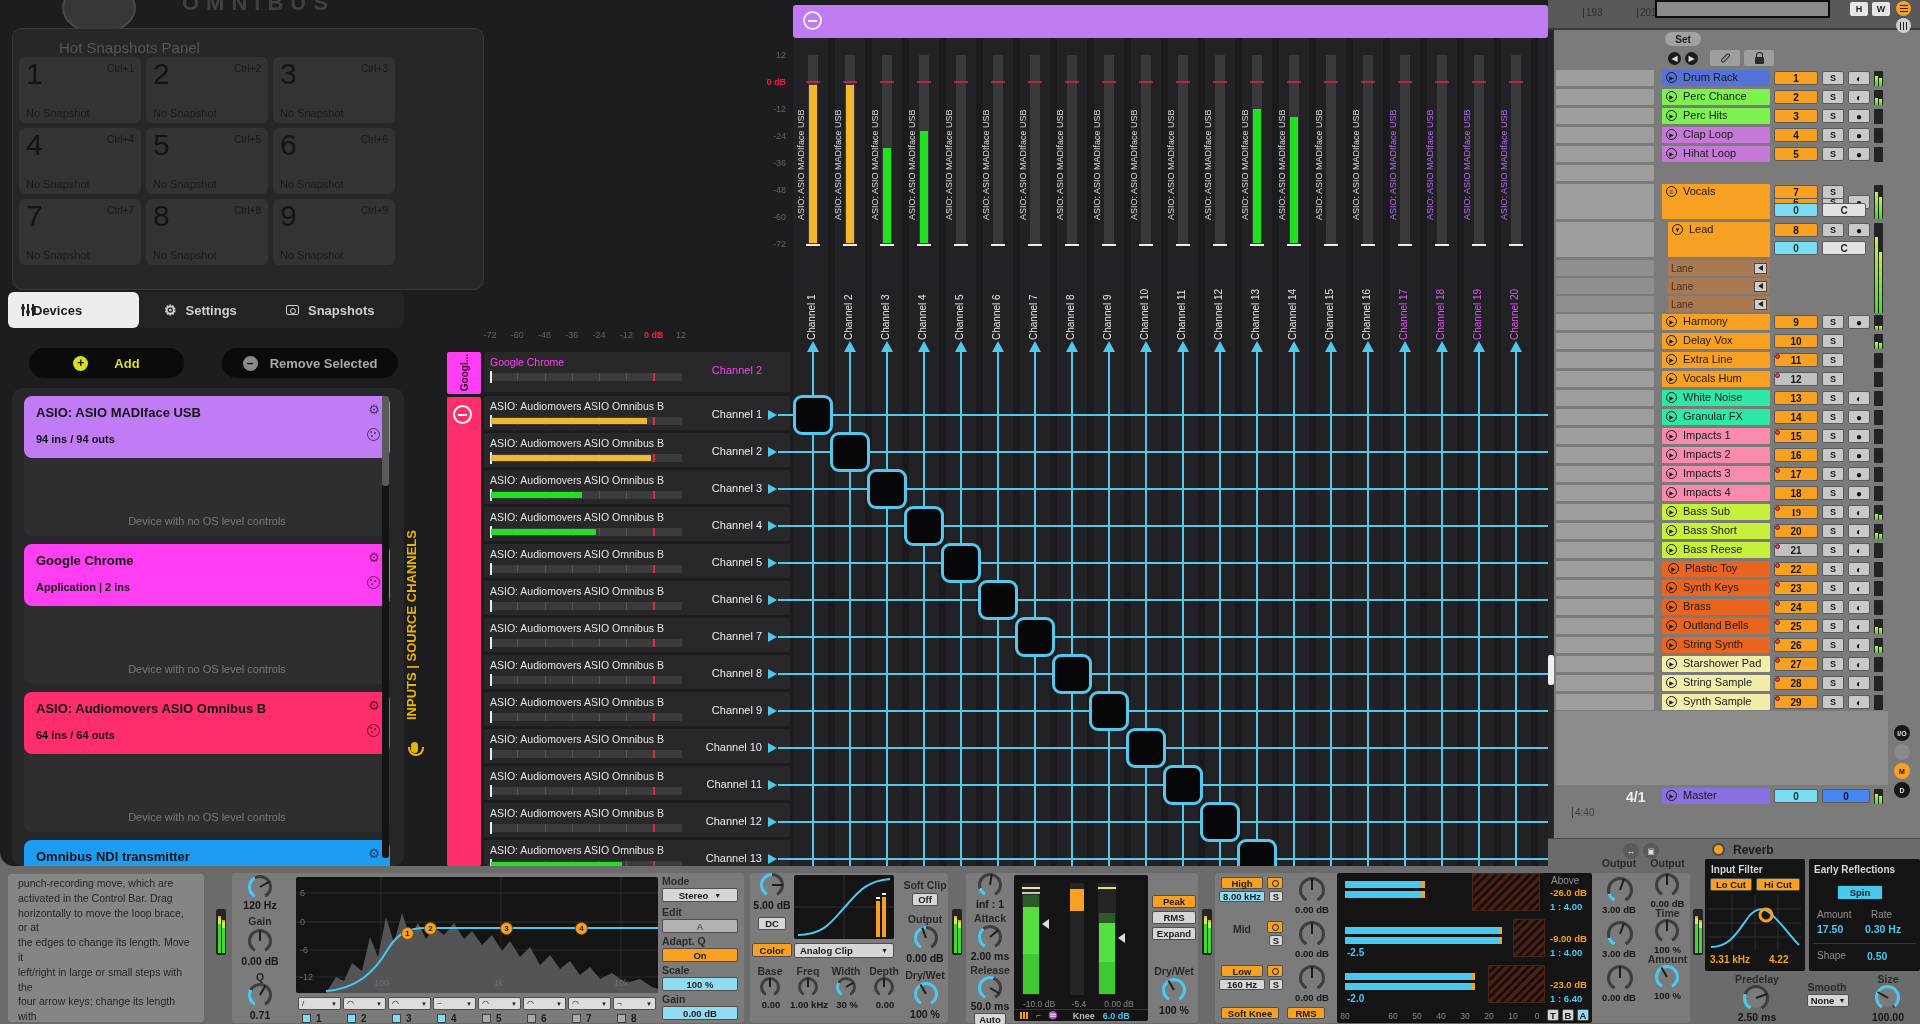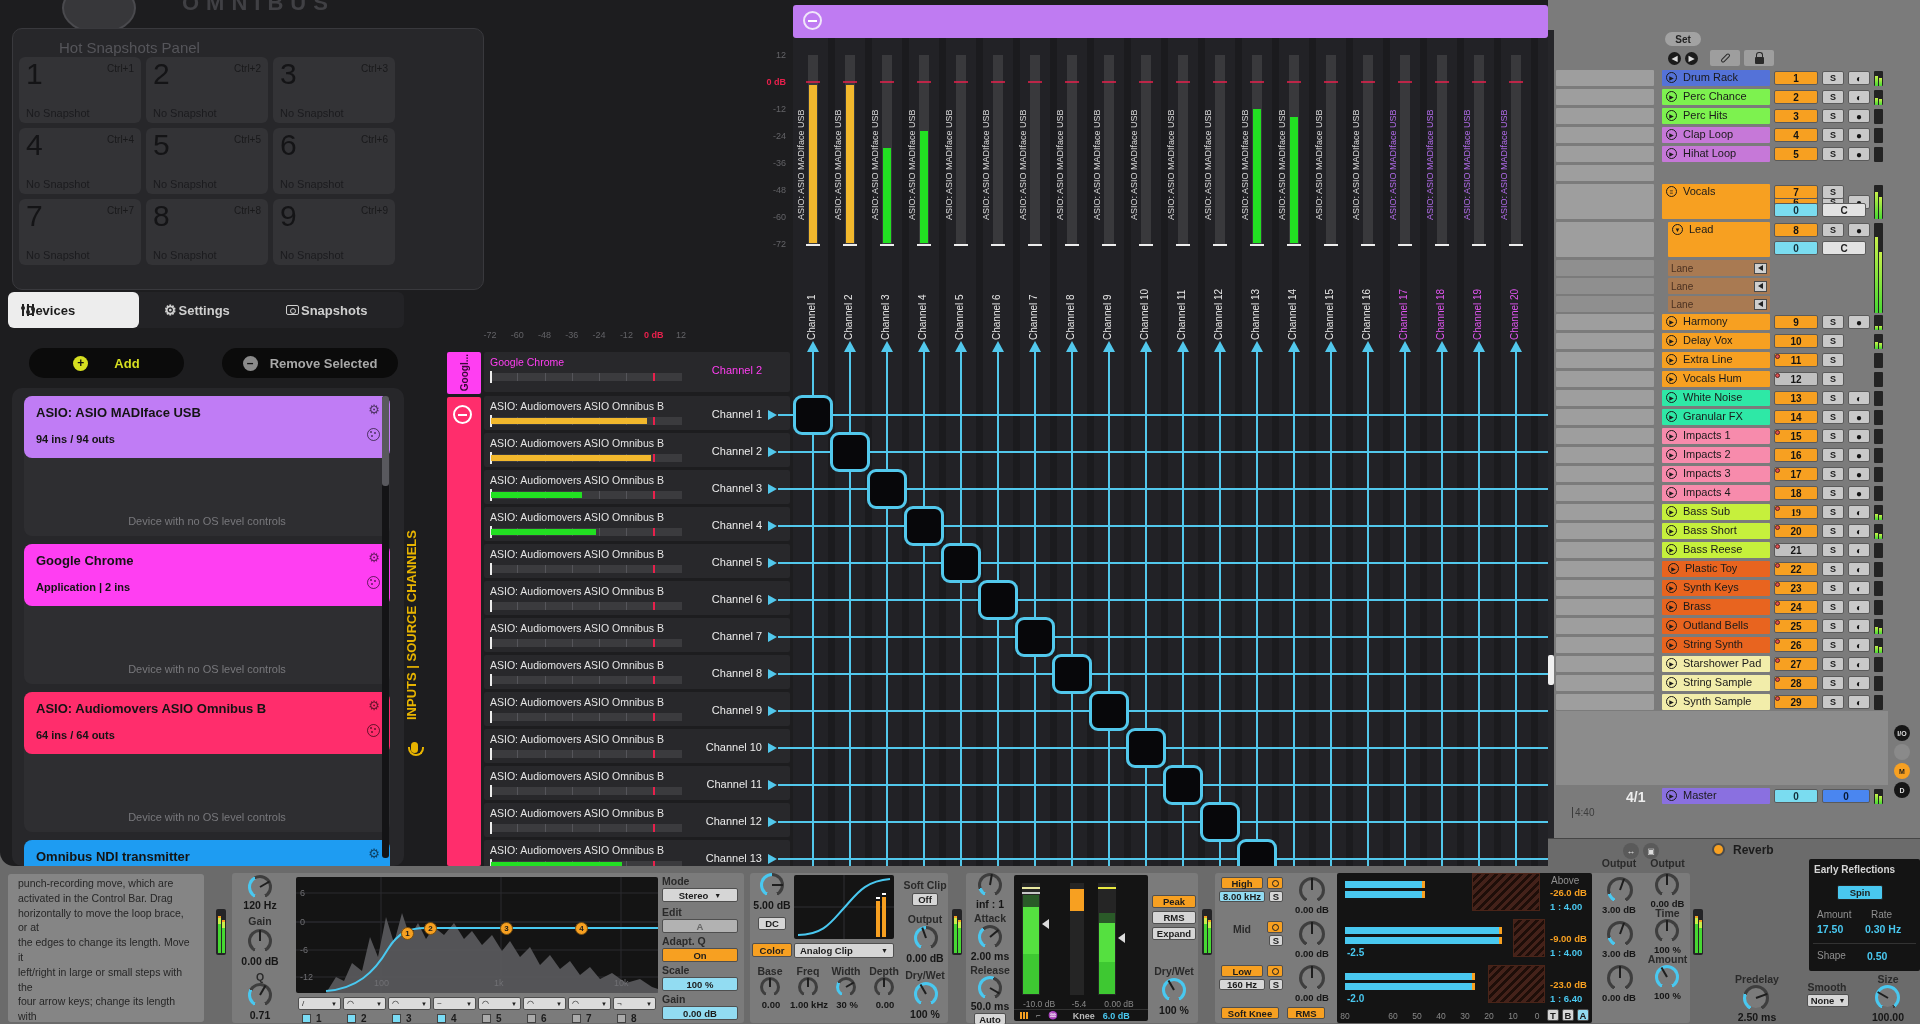--- a/index.html
+++ b/index.html
@@ -90,21 +90,21 @@
   #logo{position:absolute;left:62px;top:-18px;width:74px;height:52px;border-radius:50%;background:#37373a;border:2px solid #4a4a4e;}
   #omni-title{position:absolute;left:182px;top:-10px;font-size:22px;font-weight:bold;color:#404044;letter-spacing:7px;}
   #snap-panel{position:absolute;left:12px;top:28px;width:472px;height:262px;background:#27272a;border:1px solid #39393d;border-radius:10px;}
   #snap-title{position:absolute;left:46px;top:10px;font-size:15px;color:#55555a;}
   #snap-grid{position:absolute;left:6px;top:28px;display:grid;grid-template-columns:repeat(3,122px);grid-auto-rows:66px;gap:5px;}
   .snap-slot{position:relative;background:#333336;border-radius:6px;}
   .snap-num{position:absolute;left:7px;top:0px;font-size:30px;color:#141416;}
   .snap-key{position:absolute;right:7px;top:6px;font-size:10px;color:#19191b;}
   .snap-status{position:absolute;left:7px;bottom:4px;font-size:11px;color:#1b1b1e;}
   #tabbar{position:absolute;left:8px;top:292px;width:396px;height:36px;background:#232326;border-radius:6px;}
-  .tab{position:absolute;top:0;height:36px;display:flex;align-items:center;gap:2px;font-weight:bold;font-size:13px;color:#cfcfcf;padding:0 14px;}
+  .tab{position:absolute;top:0;height:36px;display:flex;align-items:center;gap:9px;font-weight:bold;font-size:13px;color:#cfcfcf;padding:0 14px;}
   .tab.active{background:#ededed;border-radius:6px;color:#1c1c1c;}
   .ic-sliders{width:2px;height:12px;background:#222;box-shadow:5px 0 #222,10px 0 #222;position:relative;}
   .ic-sliders::before{content:'';position:absolute;left:-1px;top:2px;width:4px;height:4px;border-radius:50%;background:#222;box-shadow:5px 4px #222,10px 1px #222;}
   .ic-gear{font-size:14px;color:#cfcfcf;line-height:1;}
   .ic-cam{width:13px;height:10px;border:1.5px solid #cfcfcf;border-radius:2px;position:relative;}
   .ic-cam::before{content:'';position:absolute;left:3px;top:1.5px;width:4px;height:4px;border:1px solid #cfcfcf;border-radius:50%;}
   #btnrow-add{position:absolute;left:29px;top:348px;width:155px;height:30px;background:#0b0b0b;border-radius:15px;display:flex;align-items:center;justify-content:center;gap:26px;}
   #btnrow-add span{color:#d6df20;font-weight:bold;font-size:13px;}
   .pm-circle{width:15px;height:15px;border-radius:50%;display:flex;align-items:center;justify-content:center;font-size:12px;font-weight:bold;color:#111;}
   #btnrow-rem{position:absolute;left:222px;top:348px;width:176px;height:30px;background:#0b0b0b;border-radius:15px;display:flex;align-items:center;justify-content:center;gap:12px;}
@@ -159,20 +159,33 @@
   .cmlabel{position:absolute;top:88px;height:132px;font-size:9px;color:#d8d8d8;}
   .cmlabel.vio{color:#b06ae8;}
   .xp{position:absolute;width:40px;height:40px;background:#07070a;border:3px solid #52c8ec;border-radius:9px;z-index:4;}
 </style>
 </head>
 <body>
 
 <div id="app">
 
   <div id="live">
+    <div id="live-topbar">
+      <div class="tl-tick" style="left:35px">193</div>
+      <div class="tl-tick" style="left:89px">201</div>
+      <div id="loopbox"></div>
+      <div class="hwbtn" style="left:302px">H</div>
+      <div class="hwbtn" style="left:324px">W</div>
+      <div class="corner-circle" style="left:348px;top:1px;background:#f7a021">
+        <div style="width:8px;height:1.5px;background:#222;box-shadow:0 3px #222,0 -3px #222"></div>
+      </div>
+      <div class="corner-circle" style="left:348px;top:18px;background:#cfcfcf">
+        <div style="width:1.5px;height:8px;background:#222;box-shadow:3px 0 #222,-3px 0 #222"></div>
+      </div>
+    </div>
     <div id="set-pill">Set</div>
     <div class="navcirc" style="left:120px">◀</div>
     <div class="navcirc" style="left:137px">▶</div>
     <div class="toolbtn" style="left:162px">
         <span class="ic-link"></span>
       </div>
     <div class="toolbtn" style="left:196px">
         <span class="ic-lock"></span>
       </div>
 
@@ -926,20 +939,37 @@
         </div>
       <div style="position:absolute;left:408px;top:-30px;width:16px;height:16px;border-radius:50%;background:#5a5a5a;color:#ddd;font-size:9px;display:flex;align-items:center;justify-content:center">↔</div>
       <div style="position:absolute;left:428px;top:-30px;width:16px;height:16px;border-radius:50%;background:#5a5a5a;color:#ddd;font-size:8px;display:flex;align-items:center;justify-content:center">▣</div>
     </div>
 
     <div class="meterstrip" style="left:1693px;top:70px;height:46px"></div>
 
     <div id="reverb" style="position:absolute;left:1705px;top:0;width:215px;height:186px">
       <div style="position:absolute;left:7px;top:4px;width:13px;height:13px;border-radius:50%;background:#f7a021;border:2px solid #4a4a4a"></div>
       <div style="position:absolute;left:28px;top:4px;font-size:12px;font-weight:bold;color:#1c1c1c">Reverb</div>
+      <div class="disp" style="left:0px;top:20px;width:100px;height:112px">
+        <div style="position:absolute;left:6px;top:5px;font-size:10px;font-weight:bold;color:#d6d6d6">Input Filter</div>
+        <div class="box orange" style="left:5px;top:19px;width:42px;height:13px">Lo Cut</div>
+        <div class="box orange" style="left:51px;top:19px;width:44px;height:13px">Hi Cut</div>
+        <svg width="92" height="56" viewBox="0 0 92 56" style="position:absolute;left:4px;top:36px">
+          <line x1="0" y1="14" x2="92" y2="14" stroke="#2e2e32"></line>
+            <line x1="0" y1="28" x2="92" y2="28" stroke="#2e2e32"></line>
+            <line x1="0" y1="42" x2="92" y2="42" stroke="#2e2e32"></line>
+          <line x1="23" y1="0" x2="23" y2="56" stroke="#2e2e32"></line>
+            <line x1="46" y1="0" x2="46" y2="56" stroke="#2e2e32"></line>
+            <line x1="69" y1="0" x2="69" y2="56" stroke="#2e2e32"></line>
+          <path d="M2,52 C20,52 28,38 38,24 C44,15 52,12 58,16 C70,24 80,40 90,50" fill="none" stroke="#49c8f0" stroke-width="2"></path>
+          <circle cx="57" cy="20" r="6" fill="none" stroke="#f7a021" stroke-width="3"></circle>
+        </svg>
+        <div class="org" style="position:absolute;left:5px;top:95px;font-size:10px;font-weight:bold">3.31 kHz</div>
+        <div class="org" style="position:absolute;left:64px;top:95px;font-size:10px;font-weight:bold">4.22</div>
+      </div>
       <div class="disp" style="left:104px;top:20px;width:111px;height:112px">
         <div style="position:absolute;left:5px;top:5px;font-size:10px;font-weight:bold;color:#d6d6d6;white-space:nowrap">Early Reflections</div>
         <div class="box" style="left:28px;top:26px;width:46px;height:15px;background:#49c8f0;border-color:#222">Spin</div>
         <div class="darklbl" style="left:8px;top:50px">Amount</div>
         <div class="darklbl" style="left:62px;top:50px">Rate</div>
         <div class="cy" style="position:absolute;left:8px;top:64px;font-size:10.5px;font-weight:bold">17.50</div>
         <div class="cy" style="position:absolute;left:56px;top:64px;font-size:10.5px;font-weight:bold">0.30 Hz</div>
         <div style="position:absolute;left:4px;right:4px;top:84px;height:1px;background:#333"></div>
         <div class="darklbl" style="left:8px;top:91px">Shape</div>
         <div class="cy" style="position:absolute;left:58px;top:91px;font-size:10.5px;font-weight:bold">0.50</div>

